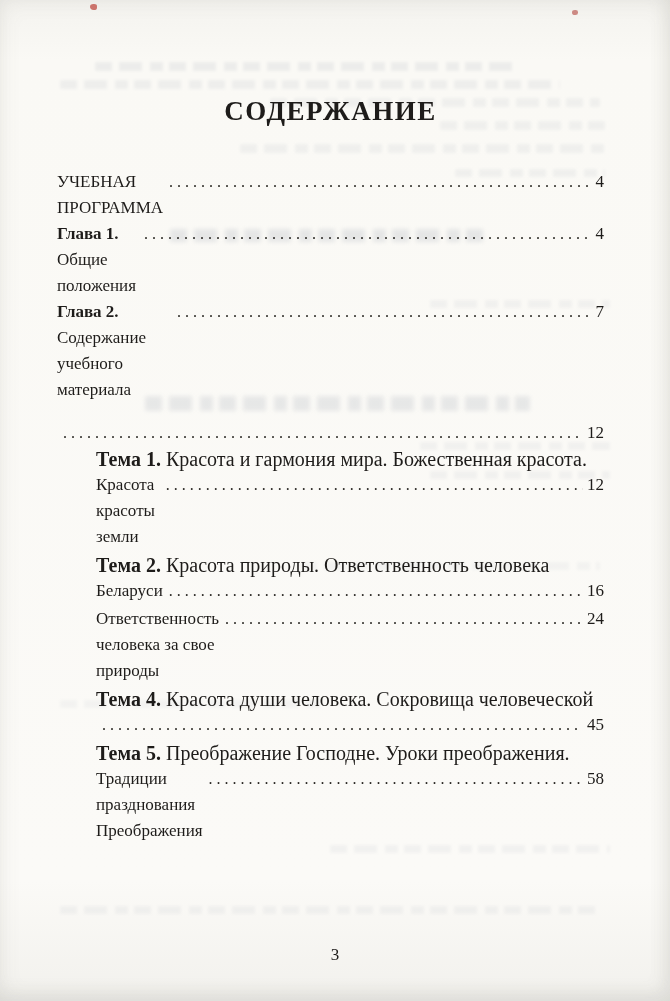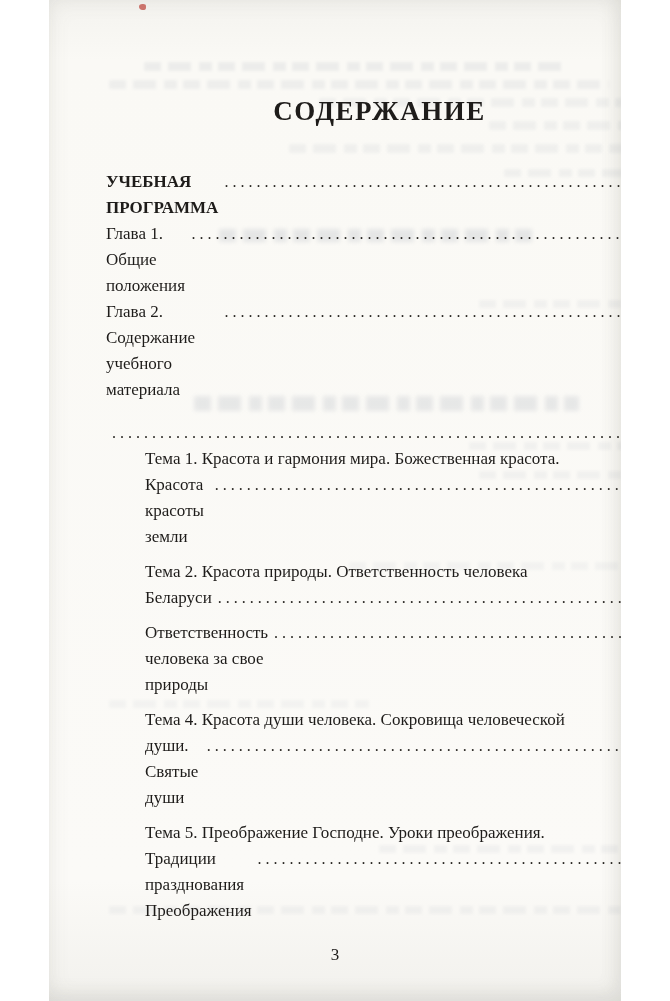--- a/index.html
+++ b/index.html
@@ -1,20 +1,20 @@
 <!DOCTYPE html>
 <html><head>
 <meta charset="utf-8">
 <style>
   * { box-sizing: border-box; }
   html, body { margin: 0; padding: 0; background: #ffffff; }
 
   .page {
     position: relative;
-    width: 572px;
+    width: 670px;
     height: 1001px;
     margin: 0 auto;
     background: linear-gradient(180deg, #f4f3ef 0%, #faf9f5 6%, #fbfaf7 88%, #f2f1ed 100%);
     font-family: "Liberation Serif", "DejaVu Serif", serif;
     color: #1e1c1a;
     overflow: hidden;
   }
 
   .edge-shading {
     position: absolute; inset: 0; pointer-events: none; z-index: 5;
@@ -40,36 +40,36 @@
   .title {
     margin: 0 0 42px 0;
     text-align: center;
     font-size: 27px;
     line-height: 31px;
     font-weight: 700;
     letter-spacing: 1.5px;
   }
 
   .row  { display: flex; align-items: baseline; line-height: 26px; font-size: 17px; }
-  .line { line-height: 26px; font-size: 17px; }
+  .line { line-height: 26px; font-size: 20px; }
   .txt  { flex: 0 1 auto; }
-  .bold { font-weight: 700; }
-  .bp   { font-weight: 400; }
+  .bold { font-weight: 400; }
+  .bp   { font-weight: 700; }
 
   .dots { flex: 1 1 auto; overflow: hidden; white-space: nowrap; margin: 0 4px 0 6px; min-width: 14px; color: #2b2925; }
   .dots::after {
     content: "..........................................................................................................................................";
     letter-spacing: 4px; font-size: 16px;
   }
   .pg { flex: 0 0 auto; white-space: nowrap; }
 
   .indent { margin-left: 39px; }
 
   .sect-method  { margin-top: 17px; }
-  .themes .theme { margin-top: 9px; }
+  .themes .theme { margin-top: 2px; }
   .themes .theme:first-child { margin-top: 0; }
 
   .folio {
     position: absolute; left: 0; right: 0; bottom: 36px;
     text-align: center; font-size: 17px; z-index: 2;
   }
 </style>
 </head>
 <body>
 
@@ -148,21 +148,20 @@
           <div class="row">
             <span class="txt">Ответственность человека за свое природы</span>
             <span class="dots"></span>
             <span class="pg">24</span>
           </div>
         </div>
 
         <div class="theme">
           <div class="line"><b class="bp">Тема 4.</b> <span>Красота души человека. Сокровища человеческой</span></div>
           <div class="row">
-            <span class="txt">души. Святые души</span>
             <span class="dots"></span>
             <span class="pg">45</span>
           </div>
         </div>
 
         <div class="theme">
           <div class="line"><b class="bp">Тема 5.</b> <span>Преображение Господне. Уроки преображения.</span></div>
           <div class="row">
             <span class="txt">Традиции празднования Преображения</span>
             <span class="dots"></span>

